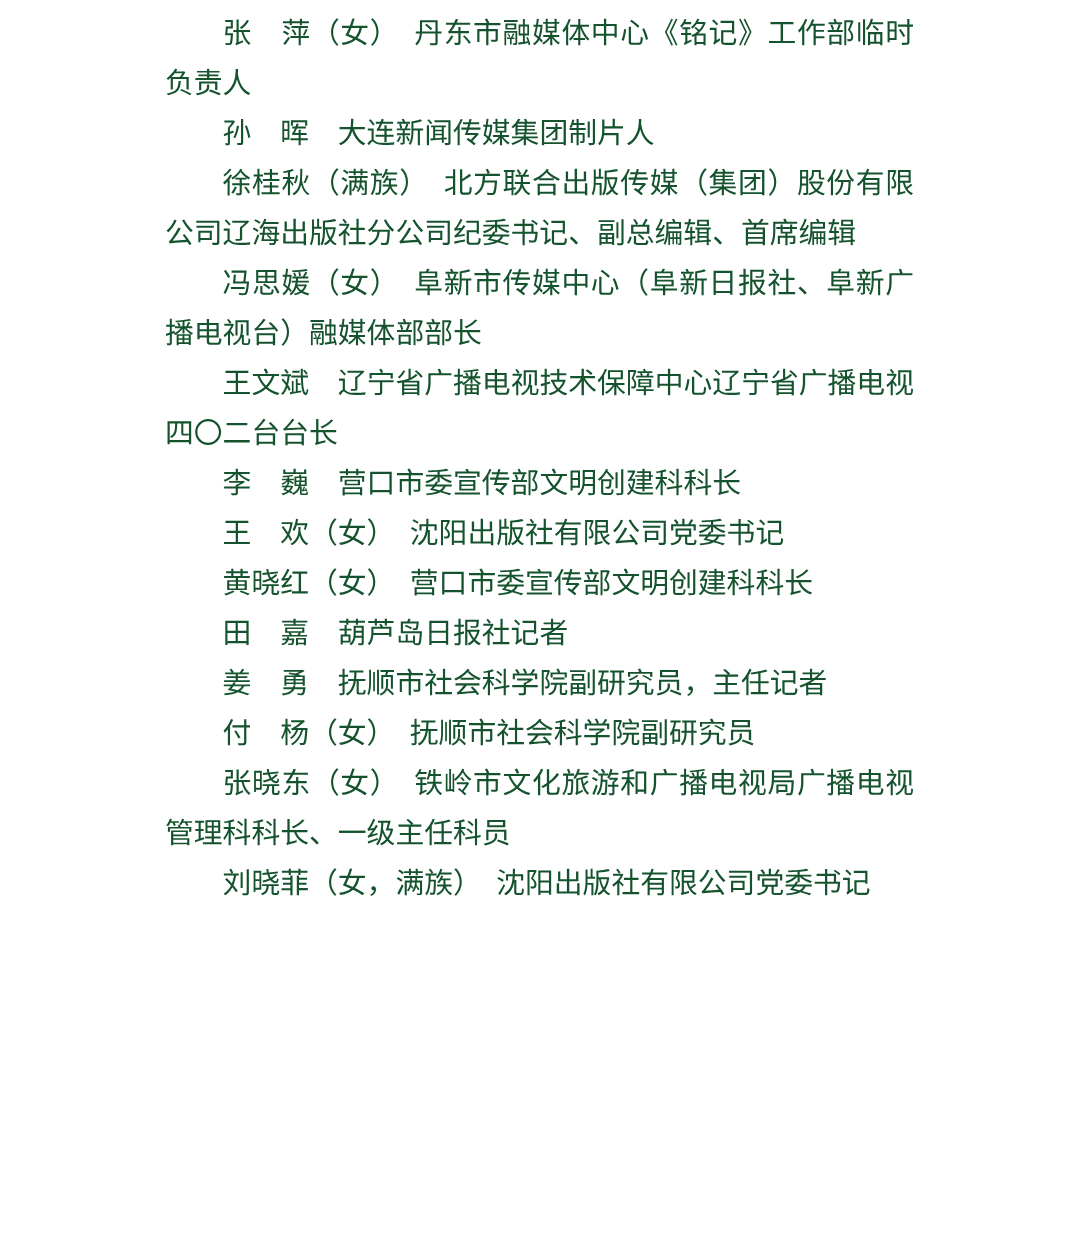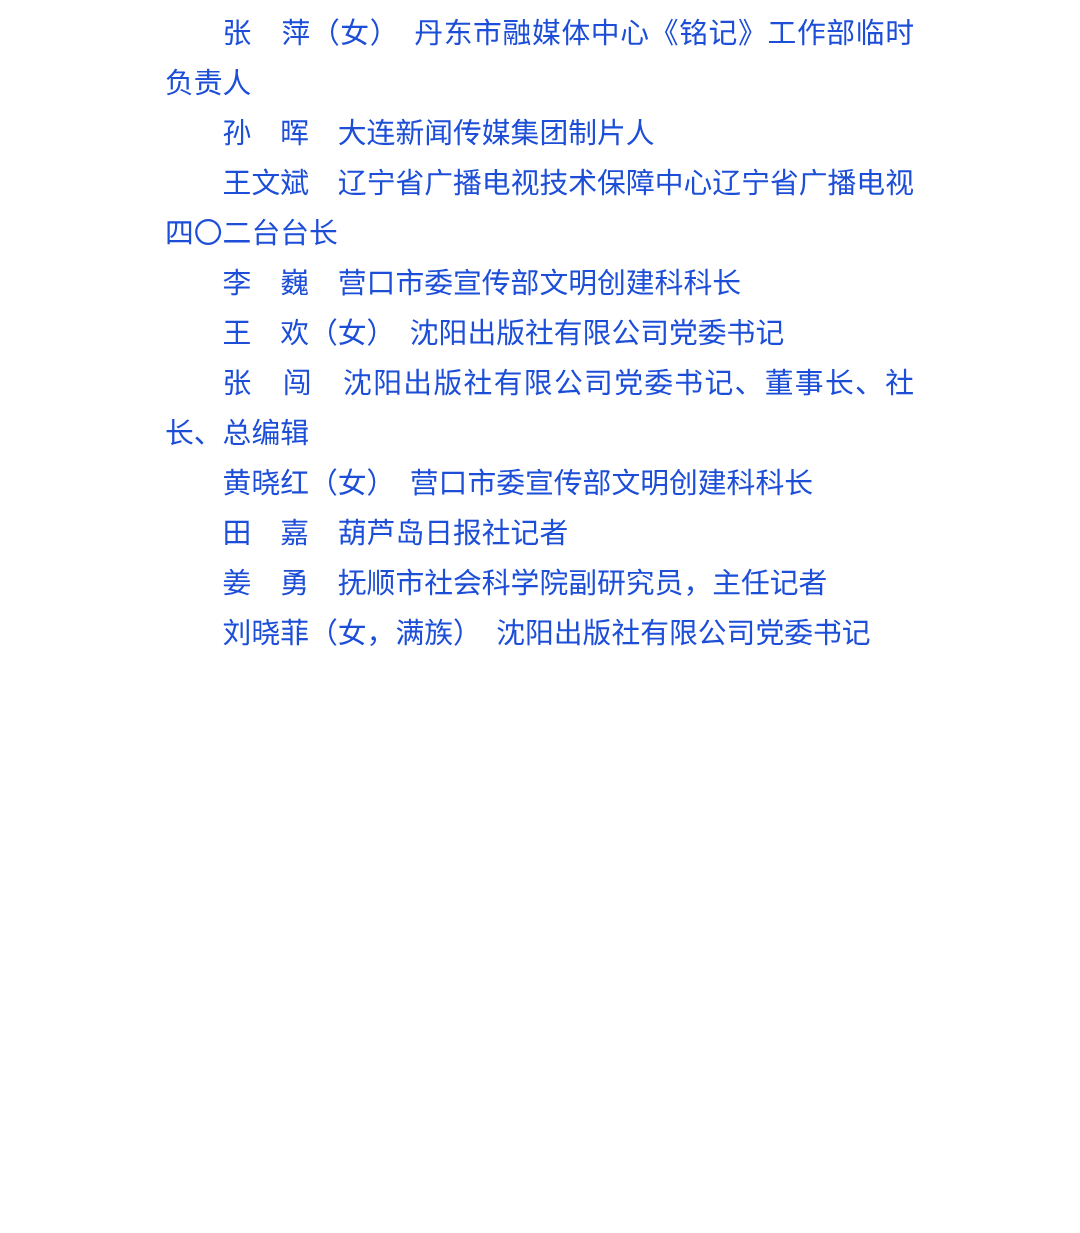--- a/index.html
+++ b/index.html
@@ -11,21 +11,21 @@
     width: 1080px;
     height: 1233px;
     overflow: hidden;
     box-sizing: border-box;
     font-family: "Liberation Sans", sans-serif;
   }
   .doc-page {
     box-sizing: content-box;
     padding: 8px 0 0 165px;
     width: 749px;
-    color: #1d4ed8;
+    color: #14532d;
     font-size: 28.8px;
     line-height: 50px;
     font-weight: 400;
   }
   .entry {
     margin: 0;
     text-indent: 2em;
     text-align: justify;
     text-justify: inter-ideograph;
     line-break: strict;
@@ -33,22 +33,25 @@
   }
   .entry span { white-space: pre-wrap; }
 </style>
 </head>
 <body>
 
 <main class="doc-page">
   <section>
     <p class="entry"><span>张　萍</span><span>（女）</span><span>　</span><span>丹东市融媒体中心《铭记》工作部临时负责人</span></p>
     <p class="entry"><span>孙　晖</span><span></span><span>　</span><span>大连新闻传媒集团制片人</span></p>
+    <p class="entry"><span>徐桂秋</span><span>（满族）</span><span>　</span><span>北方联合出版传媒（集团）股份有限公司辽海出版社分公司纪委书记、副总编辑、首席编辑</span></p>
+    <p class="entry"><span>冯思媛</span><span>（女）</span><span>　</span><span>阜新市传媒中心（阜新日报社、阜新广播电视台）融媒体部部长</span></p>
     <p class="entry"><span>王文斌</span><span></span><span>　</span><span>辽宁省广播电视技术保障中心辽宁省广播电视四〇二台台长</span></p>
     <p class="entry"><span>李　巍</span><span></span><span>　</span><span>营口市委宣传部文明创建科科长</span></p>
     <p class="entry"><span>王　欢</span><span>（女）</span><span>　</span><span>沈阳出版社有限公司党委书记</span></p>
-    <p class="entry"><span>张　闯</span><span></span><span>　</span><span>沈阳出版社有限公司党委书记、董事长、社长、总编辑</span></p>
     <p class="entry"><span>黄晓红</span><span>（女）</span><span>　</span><span>营口市委宣传部文明创建科科长</span></p>
     <p class="entry"><span>田　嘉</span><span></span><span>　</span><span>葫芦岛日报社记者</span></p>
     <p class="entry"><span>姜　勇</span><span></span><span>　</span><span>抚顺市社会科学院副研究员，主任记者</span></p>
+    <p class="entry"><span>付　杨</span><span>（女）</span><span>　</span><span>抚顺市社会科学院副研究员</span></p>
+    <p class="entry"><span>张晓东</span><span>（女）</span><span>　</span><span>铁岭市文化旅游和广播电视局广播电视管理科科长、一级主任科员</span></p>
     <p class="entry"><span>刘晓菲</span><span>（女，满族）</span><span>　</span><span>沈阳出版社有限公司党委书记</span></p>
   </section>
 </main>
 
 </body></html>

